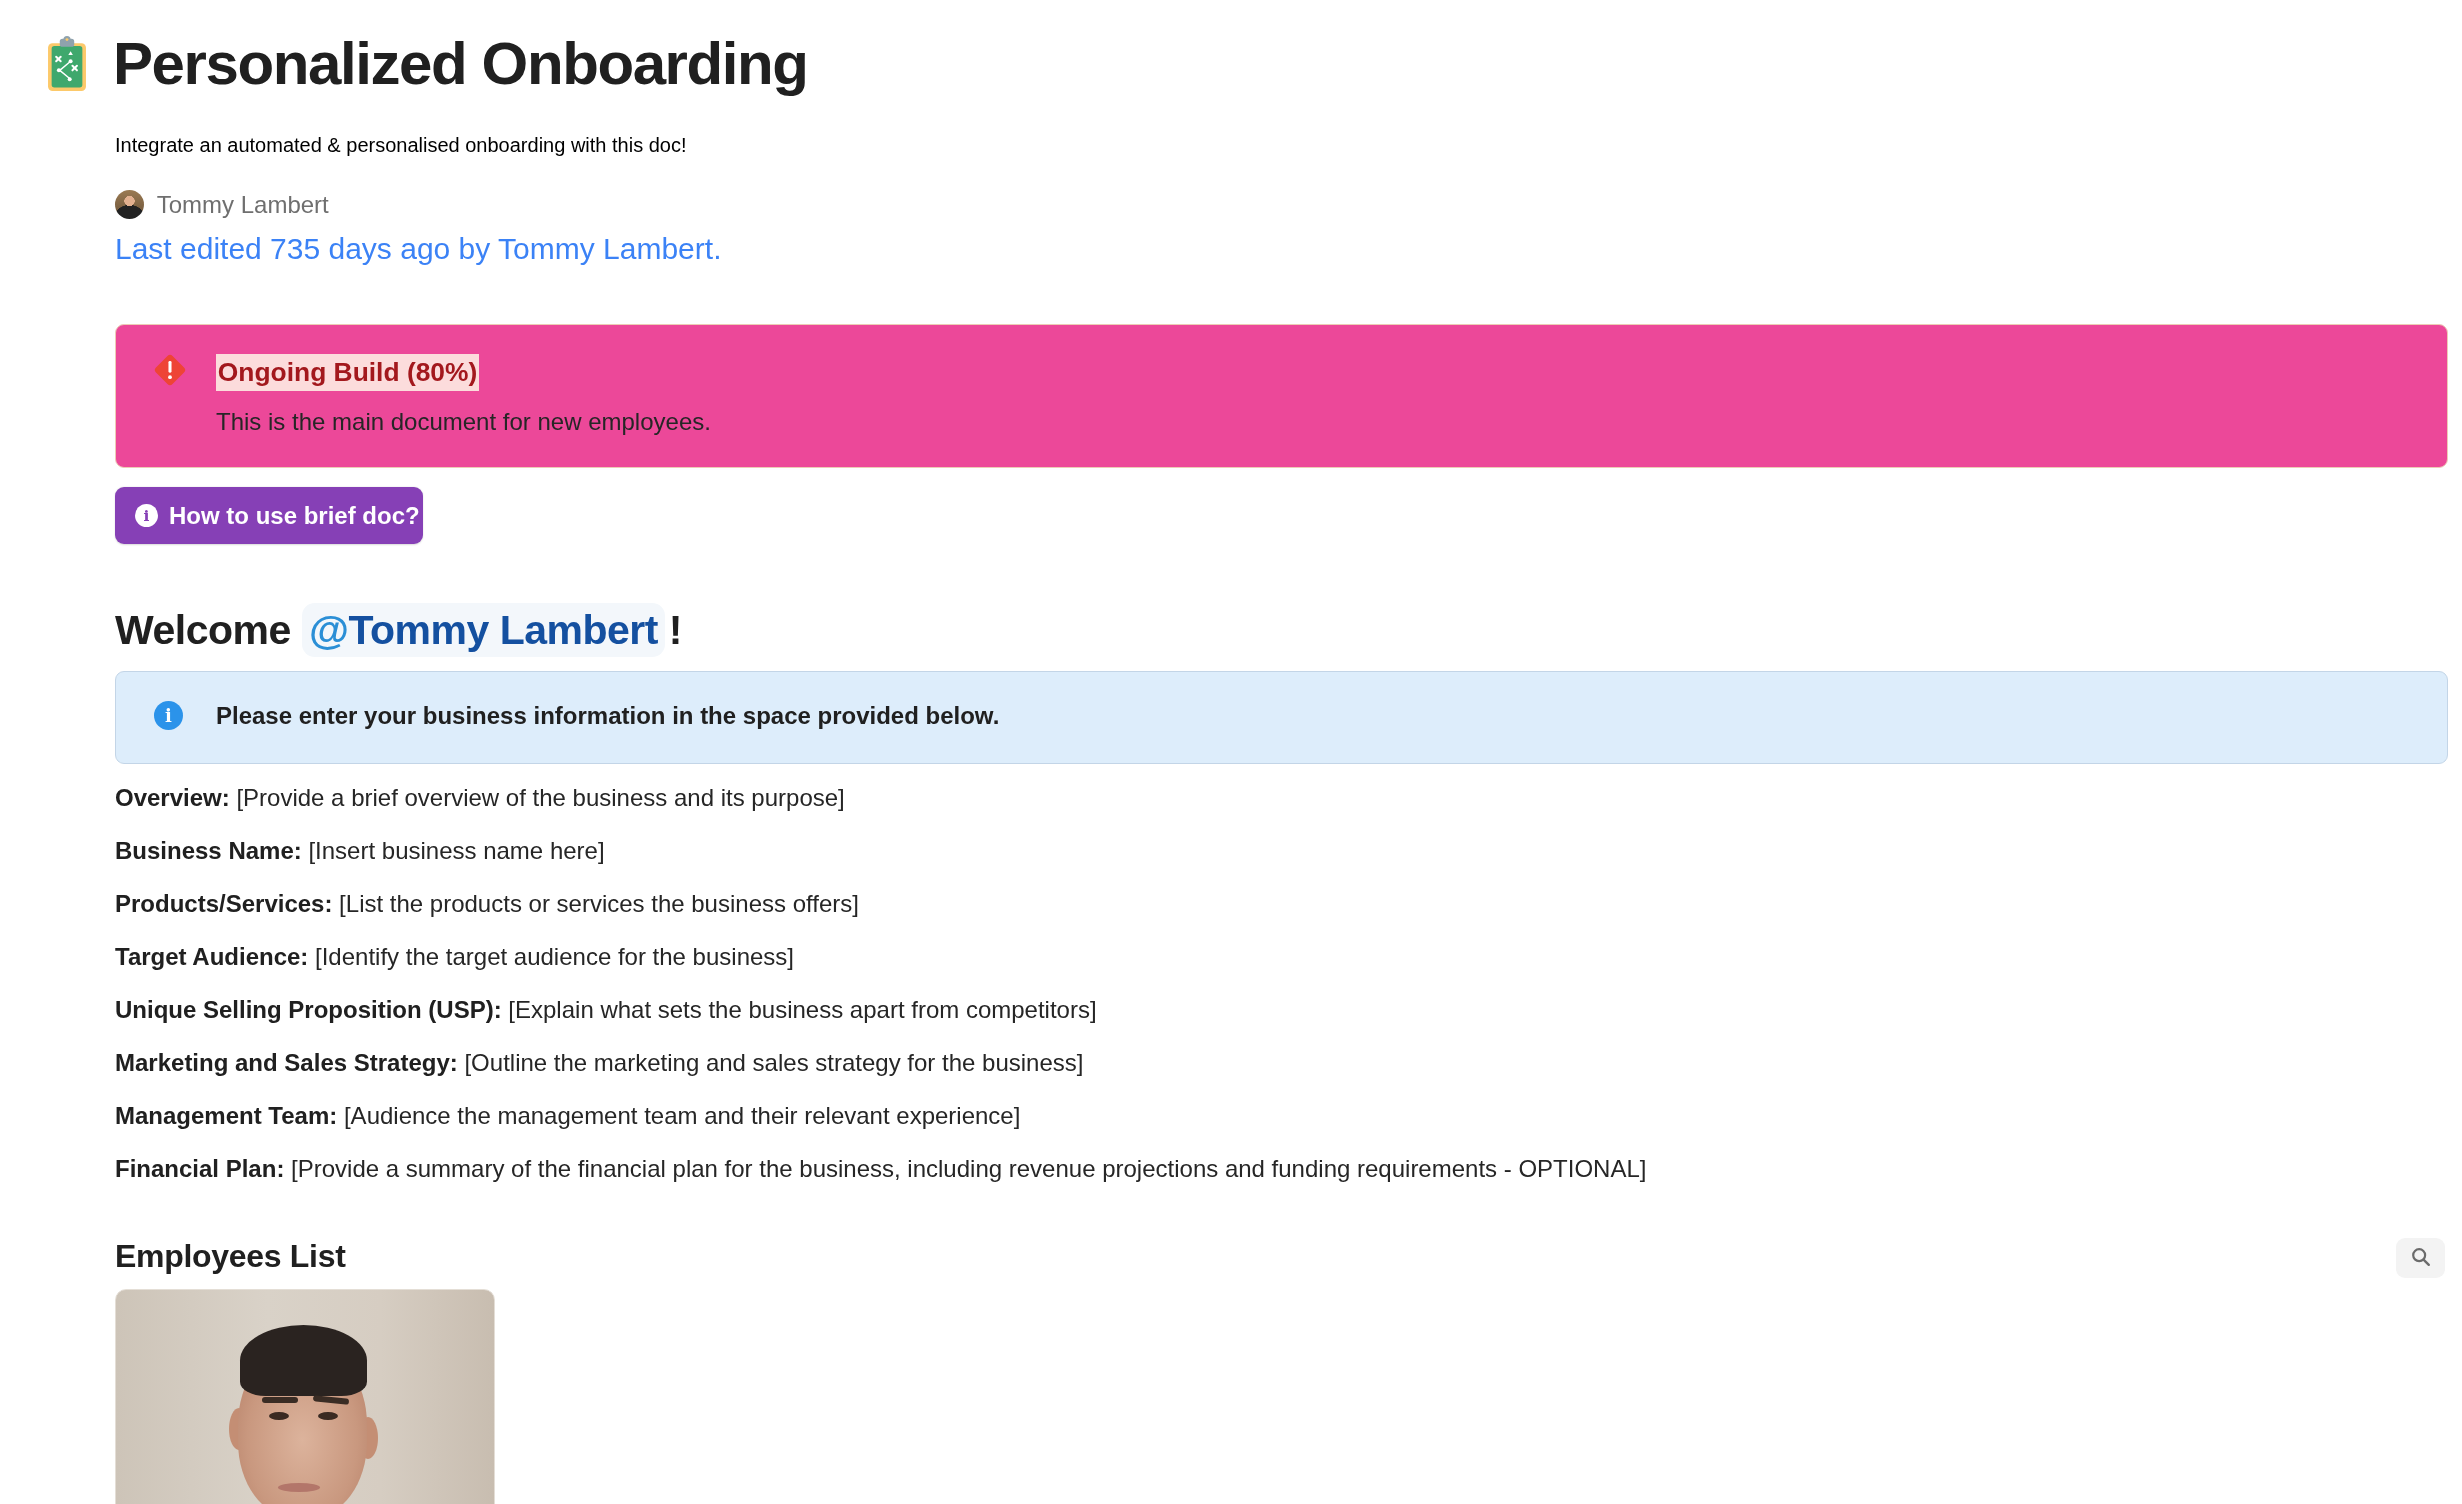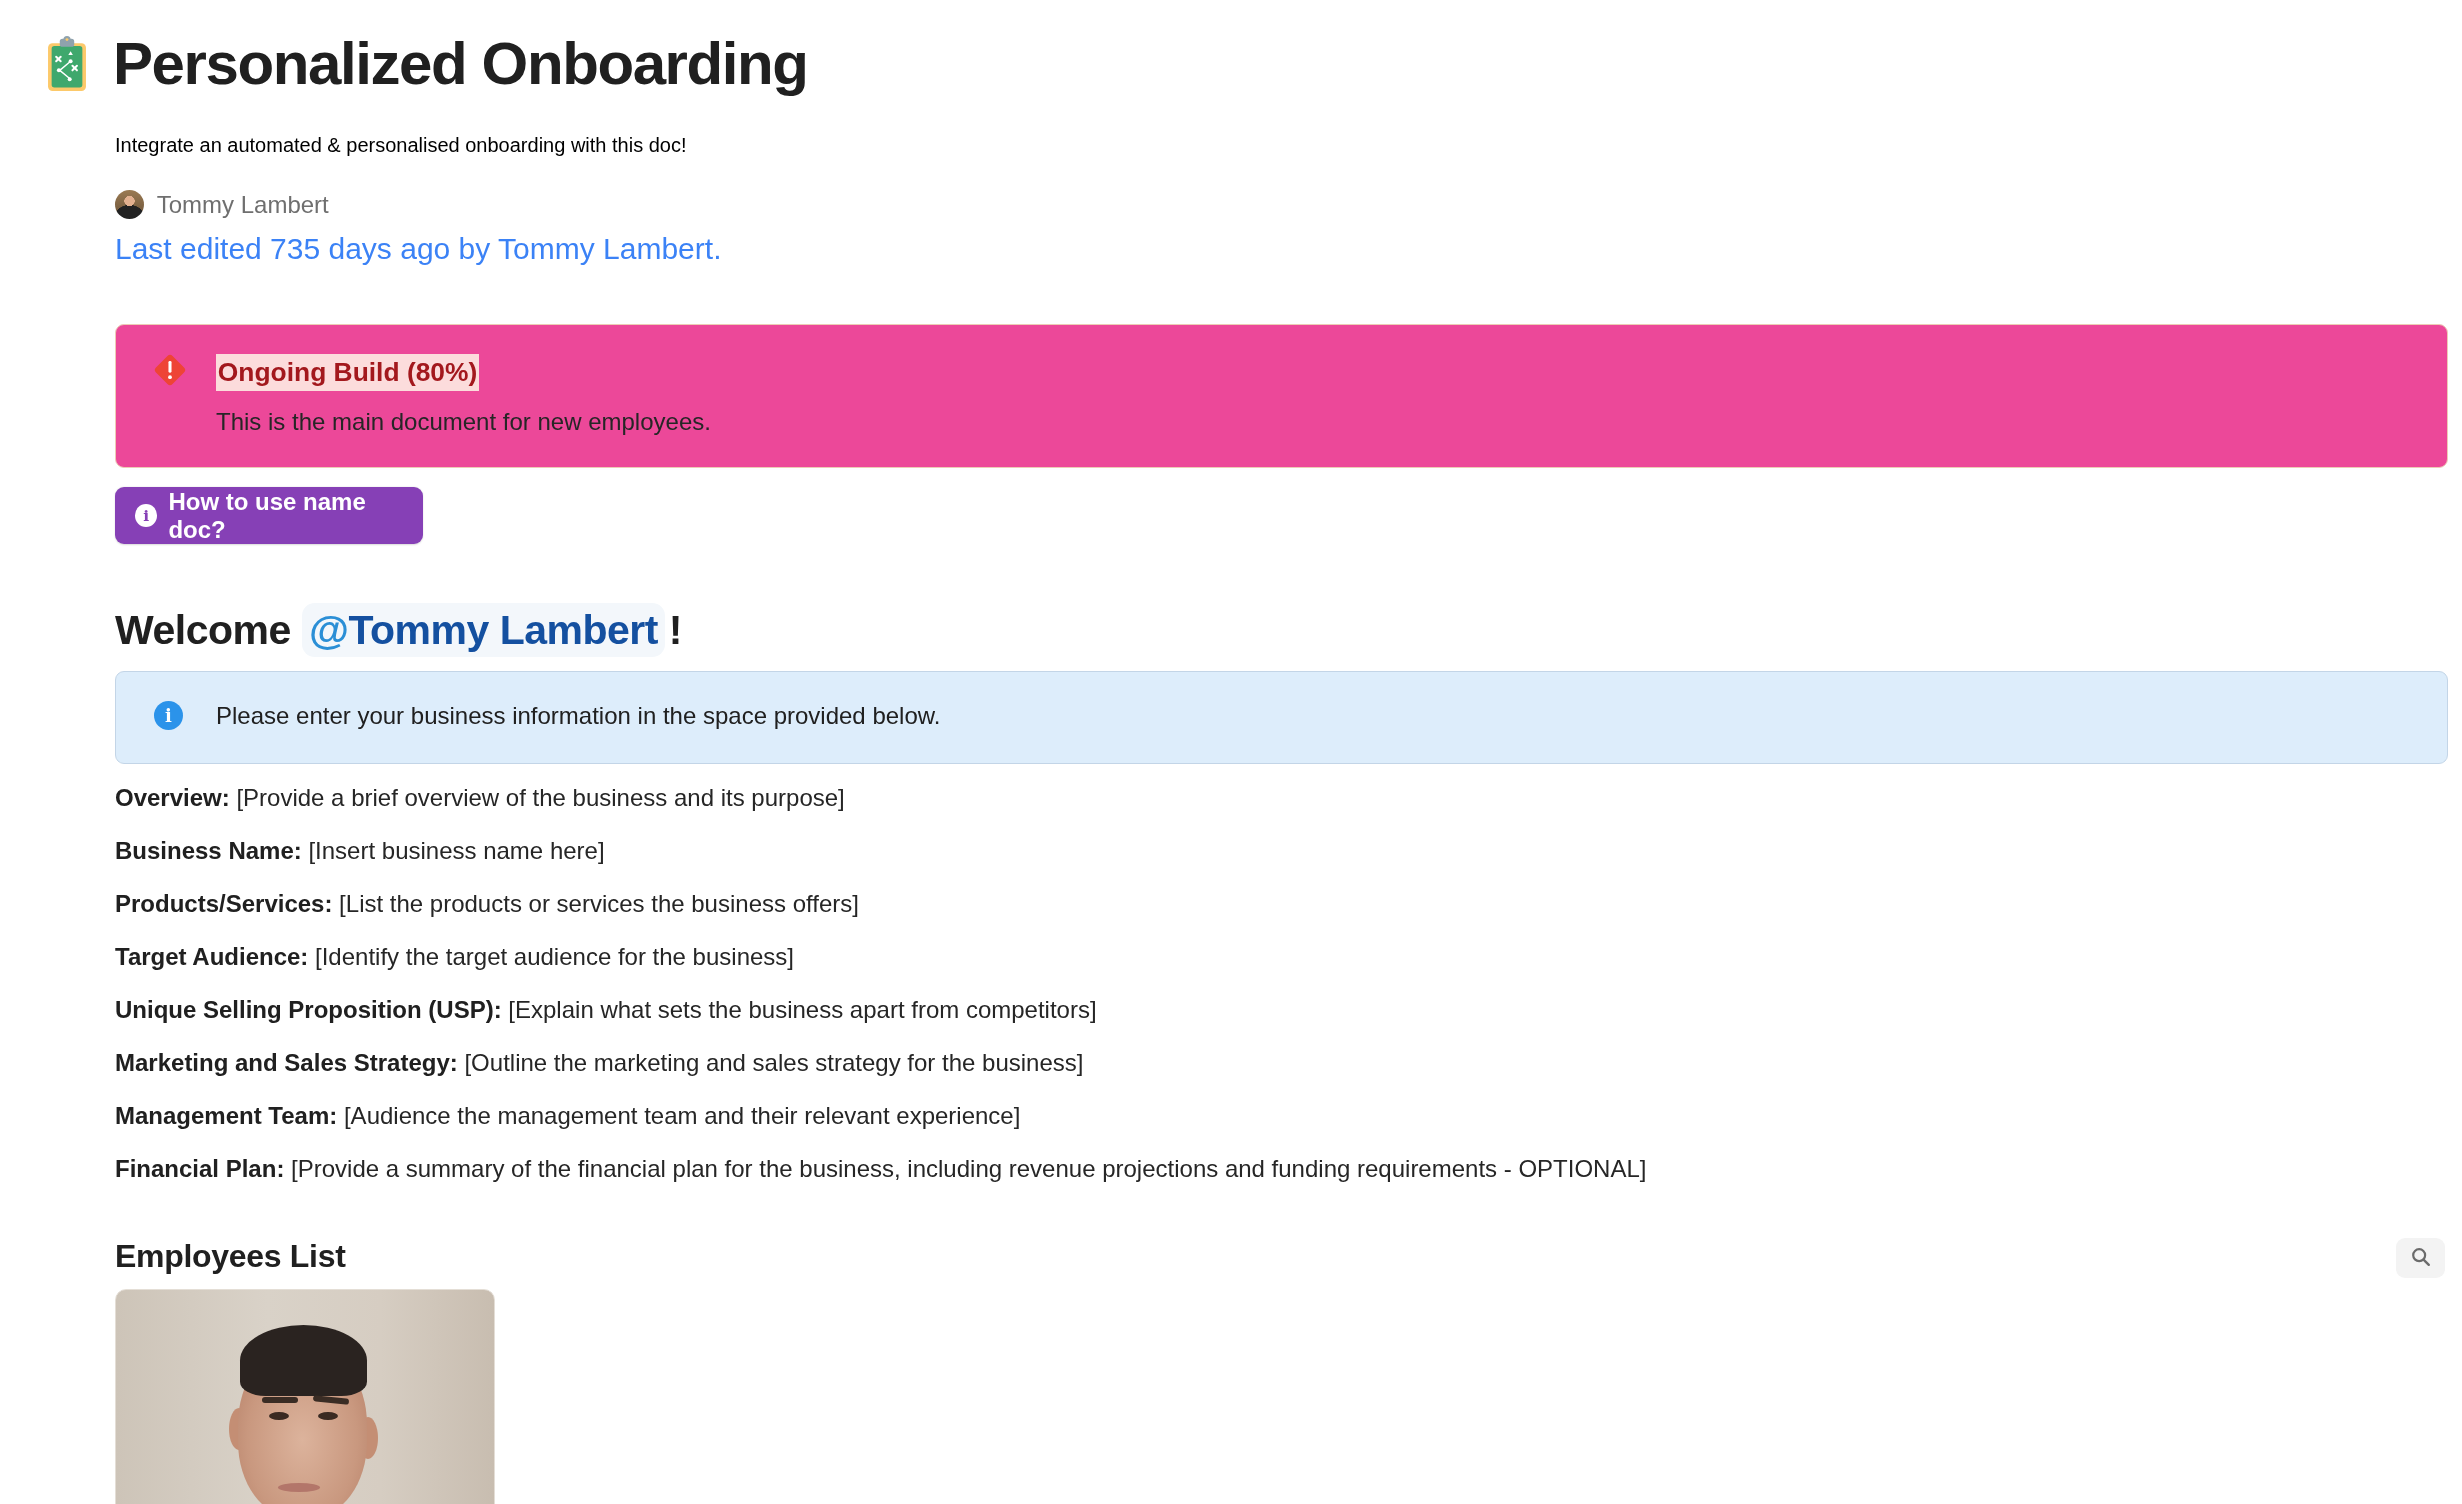--- a/index.html
+++ b/index.html
@@ -99,21 +99,21 @@
       background: #ddedfb; border: 1.8px solid #c3d5e7;
     }
     .info-icon {
       position: absolute; left: 38px; top: 29px; width: 29px; height: 29px;
       border-radius: 50%; background: #2b93ea; color: #ffffff;
       display: flex; align-items: center; justify-content: center;
       font-size: 18px; font-weight: 700; font-family: "DejaVu Serif", serif;
     }
     .info-text {
       position: absolute; left: 100px; top: 27px;
-      font-size: 24px; font-weight: 400; color: #202020; line-height: 33px; white-space: nowrap;
+      font-size: 24px; font-weight: 700; color: #202020; line-height: 33px; white-space: nowrap;
     }
 
     
     .fields { position: absolute; left: 115px; top: 781px; }
     .field {
       height: 53px; line-height: 33px; font-size: 24px; color: #262626; white-space: nowrap;
     }
     .field .label { font-weight: 700; color: #202020; }
 
     
@@ -209,21 +209,21 @@
         <rect x="18.3" y="10" width="3.4" height="13" rx="1.5" fill="#ffffff"></rect>
         <circle cx="20" cy="28" r="2.1" fill="#ffffff"></circle>
       </svg>
     </div>
     <span class="warn-title">Ongoing Build (80%)</span>
     <div class="warn-body">This is the main document for new employees.</div>
   </div>
 
   <div class="howto-btn">
     <span class="info-dot-white">i</span>
-    <span>How to use name doc?</span>
+    <span>How to use brief doc?</span>
   </div>
 
   <h2 class="welcome">
     <span>Welcome</span>
     <span class="mention"><span class="at">@</span><span>Tommy Lambert</span></span>
     <span class="excl">!</span>
   </h2>
 
   <div class="callout callout-info">
     <div class="info-icon">i</div>

